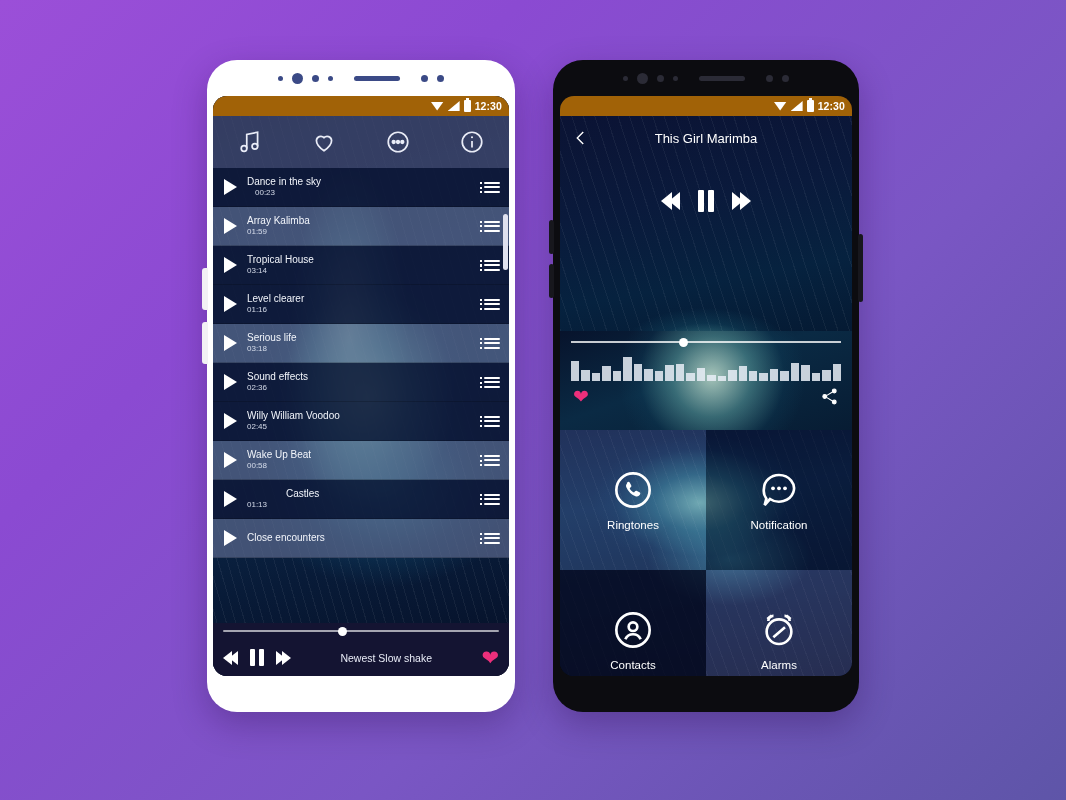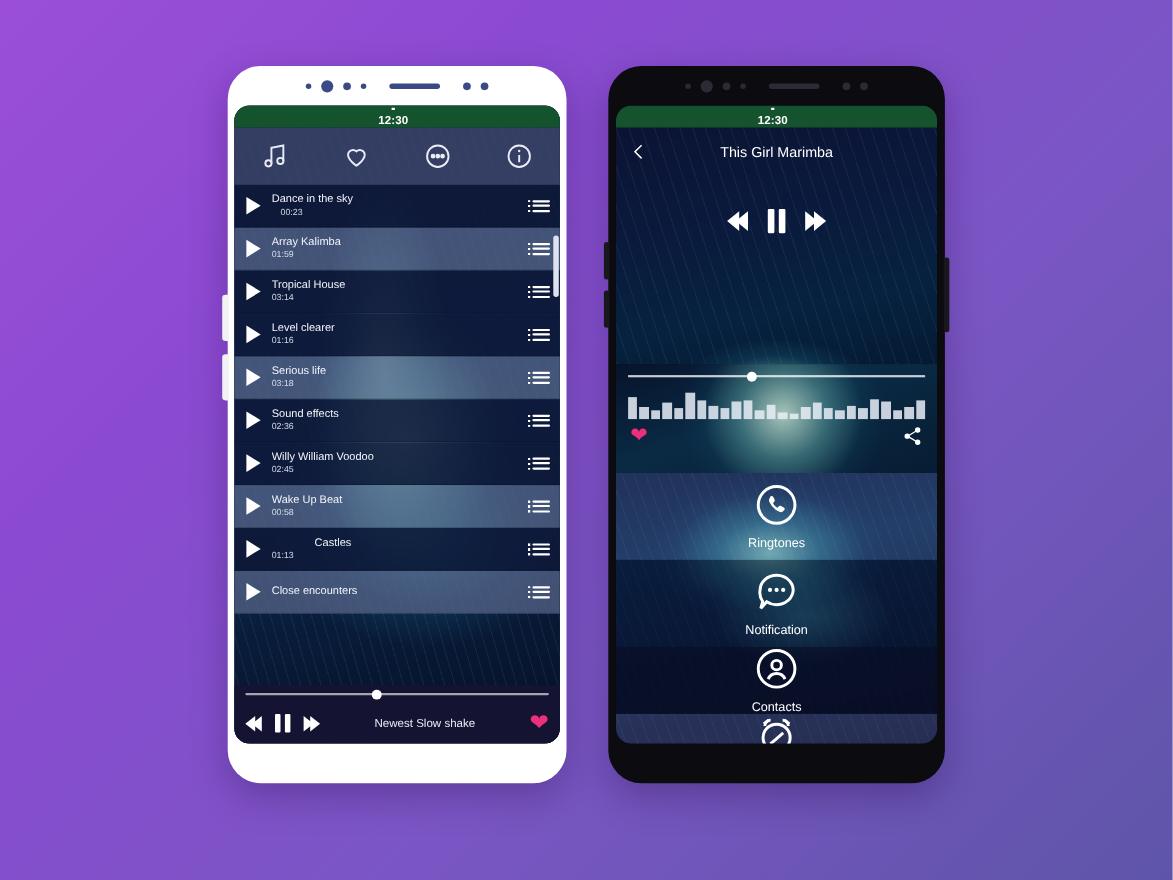--- a/index.html
+++ b/index.html
@@ -36,23 +36,23 @@
     display: flex; align-items: center; justify-content: center; gap: 9px;
   }
   .dot { border-radius: 50%; background: #3b4a86; }
   .d-s { width: 5px; height: 5px; }
   .d-m { width: 7px; height: 7px; }
   .d-l { width: 11px; height: 11px; }
   .speaker { width: 46px; height: 5px; border-radius: 3px; background: #3b4a86; margin: 0 12px; }
 
   
   .statusbar {
-    height: 20px; background: #14532d;
+    height: 20px; background: #a16207;
     display: flex; align-items: center; justify-content: flex-end;
-    gap: 4px; padding-right: 7px; position: relative; z-index: 6; flex-direction: column;
+    gap: 4px; padding-right: 7px; position: relative; z-index: 6;
   }
   .statusbar .clock { color: #fff; font-size: 10.5px; font-weight: bold; letter-spacing: .1px; }
   .ic-wifi { width: 13px; height: 9px; background: #fff;
     clip-path: polygon(0 0, 100% 0, 50% 100%); }
   .ic-signal { width: 12px; height: 10px; background: #fff;
     clip-path: polygon(100% 0, 100% 100%, 0 100%); }
   .ic-batt { width: 7px; height: 12px; background: #fff; border-radius: 1px; position: relative; }
   .ic-batt:before { content: ""; position: absolute; left: 2px; top: -2px; width: 3px; height: 2px; background: #fff; }
 
   
@@ -183,21 +183,21 @@
   .np-seek .bar { width: 100%; height: 2px; background: rgba(255,255,255,.78); }
   .np-seek .knob { position: absolute; left: 42%; width: 9px; height: 9px; border-radius: 50%; background: #fff; }
   .eq { position: relative; z-index: 3; display: flex; align-items: flex-end; gap: 2px; height: 28px; padding: 0 11px; }
   .eq span { flex: 1; background: rgba(232,238,246,.86); }
   .np-actions { position: relative; z-index: 3; display: flex; align-items: center; justify-content: space-between; padding: 6px 13px 0; }
   .np-actions .heart-pink { font-size: 19px; }
   .share-ic { width: 19px; height: 19px; }
   .share-ic svg { stroke: #fff; fill: #fff; stroke-width: 1.4; }
 
   
-  .tile-grid { position: relative; height: 280px; display: grid; grid-template-columns: 1fr; grid-template-rows: 1fr 1fr; }
+  .tile-grid { position: relative; height: 280px; display: grid; grid-template-columns: 1fr 1fr; grid-template-rows: 1fr 1fr; }
   .tile-bg {
     position: absolute; inset: 0;
     background:
       radial-gradient(ellipse 46% 30% at 48% 26%, rgba(150,235,215,.80) 0%, rgba(70,190,195,.42) 34%, rgba(20,90,130,.14) 64%, transparent 80%),
       radial-gradient(ellipse 40% 24% at 58% 46%, rgba(90,215,225,.46) 0%, transparent 70%),
       linear-gradient(172deg, #0a1a3e 0%, #0c2c52 26%, #081f3e 56%, #060e22 100%);
   }
   .tile-bg:after {
     content: ""; position: absolute; inset: 0;
     background: repeating-linear-gradient(70deg, rgba(255,255,255,.05) 0 1px, transparent 1px 10px);

